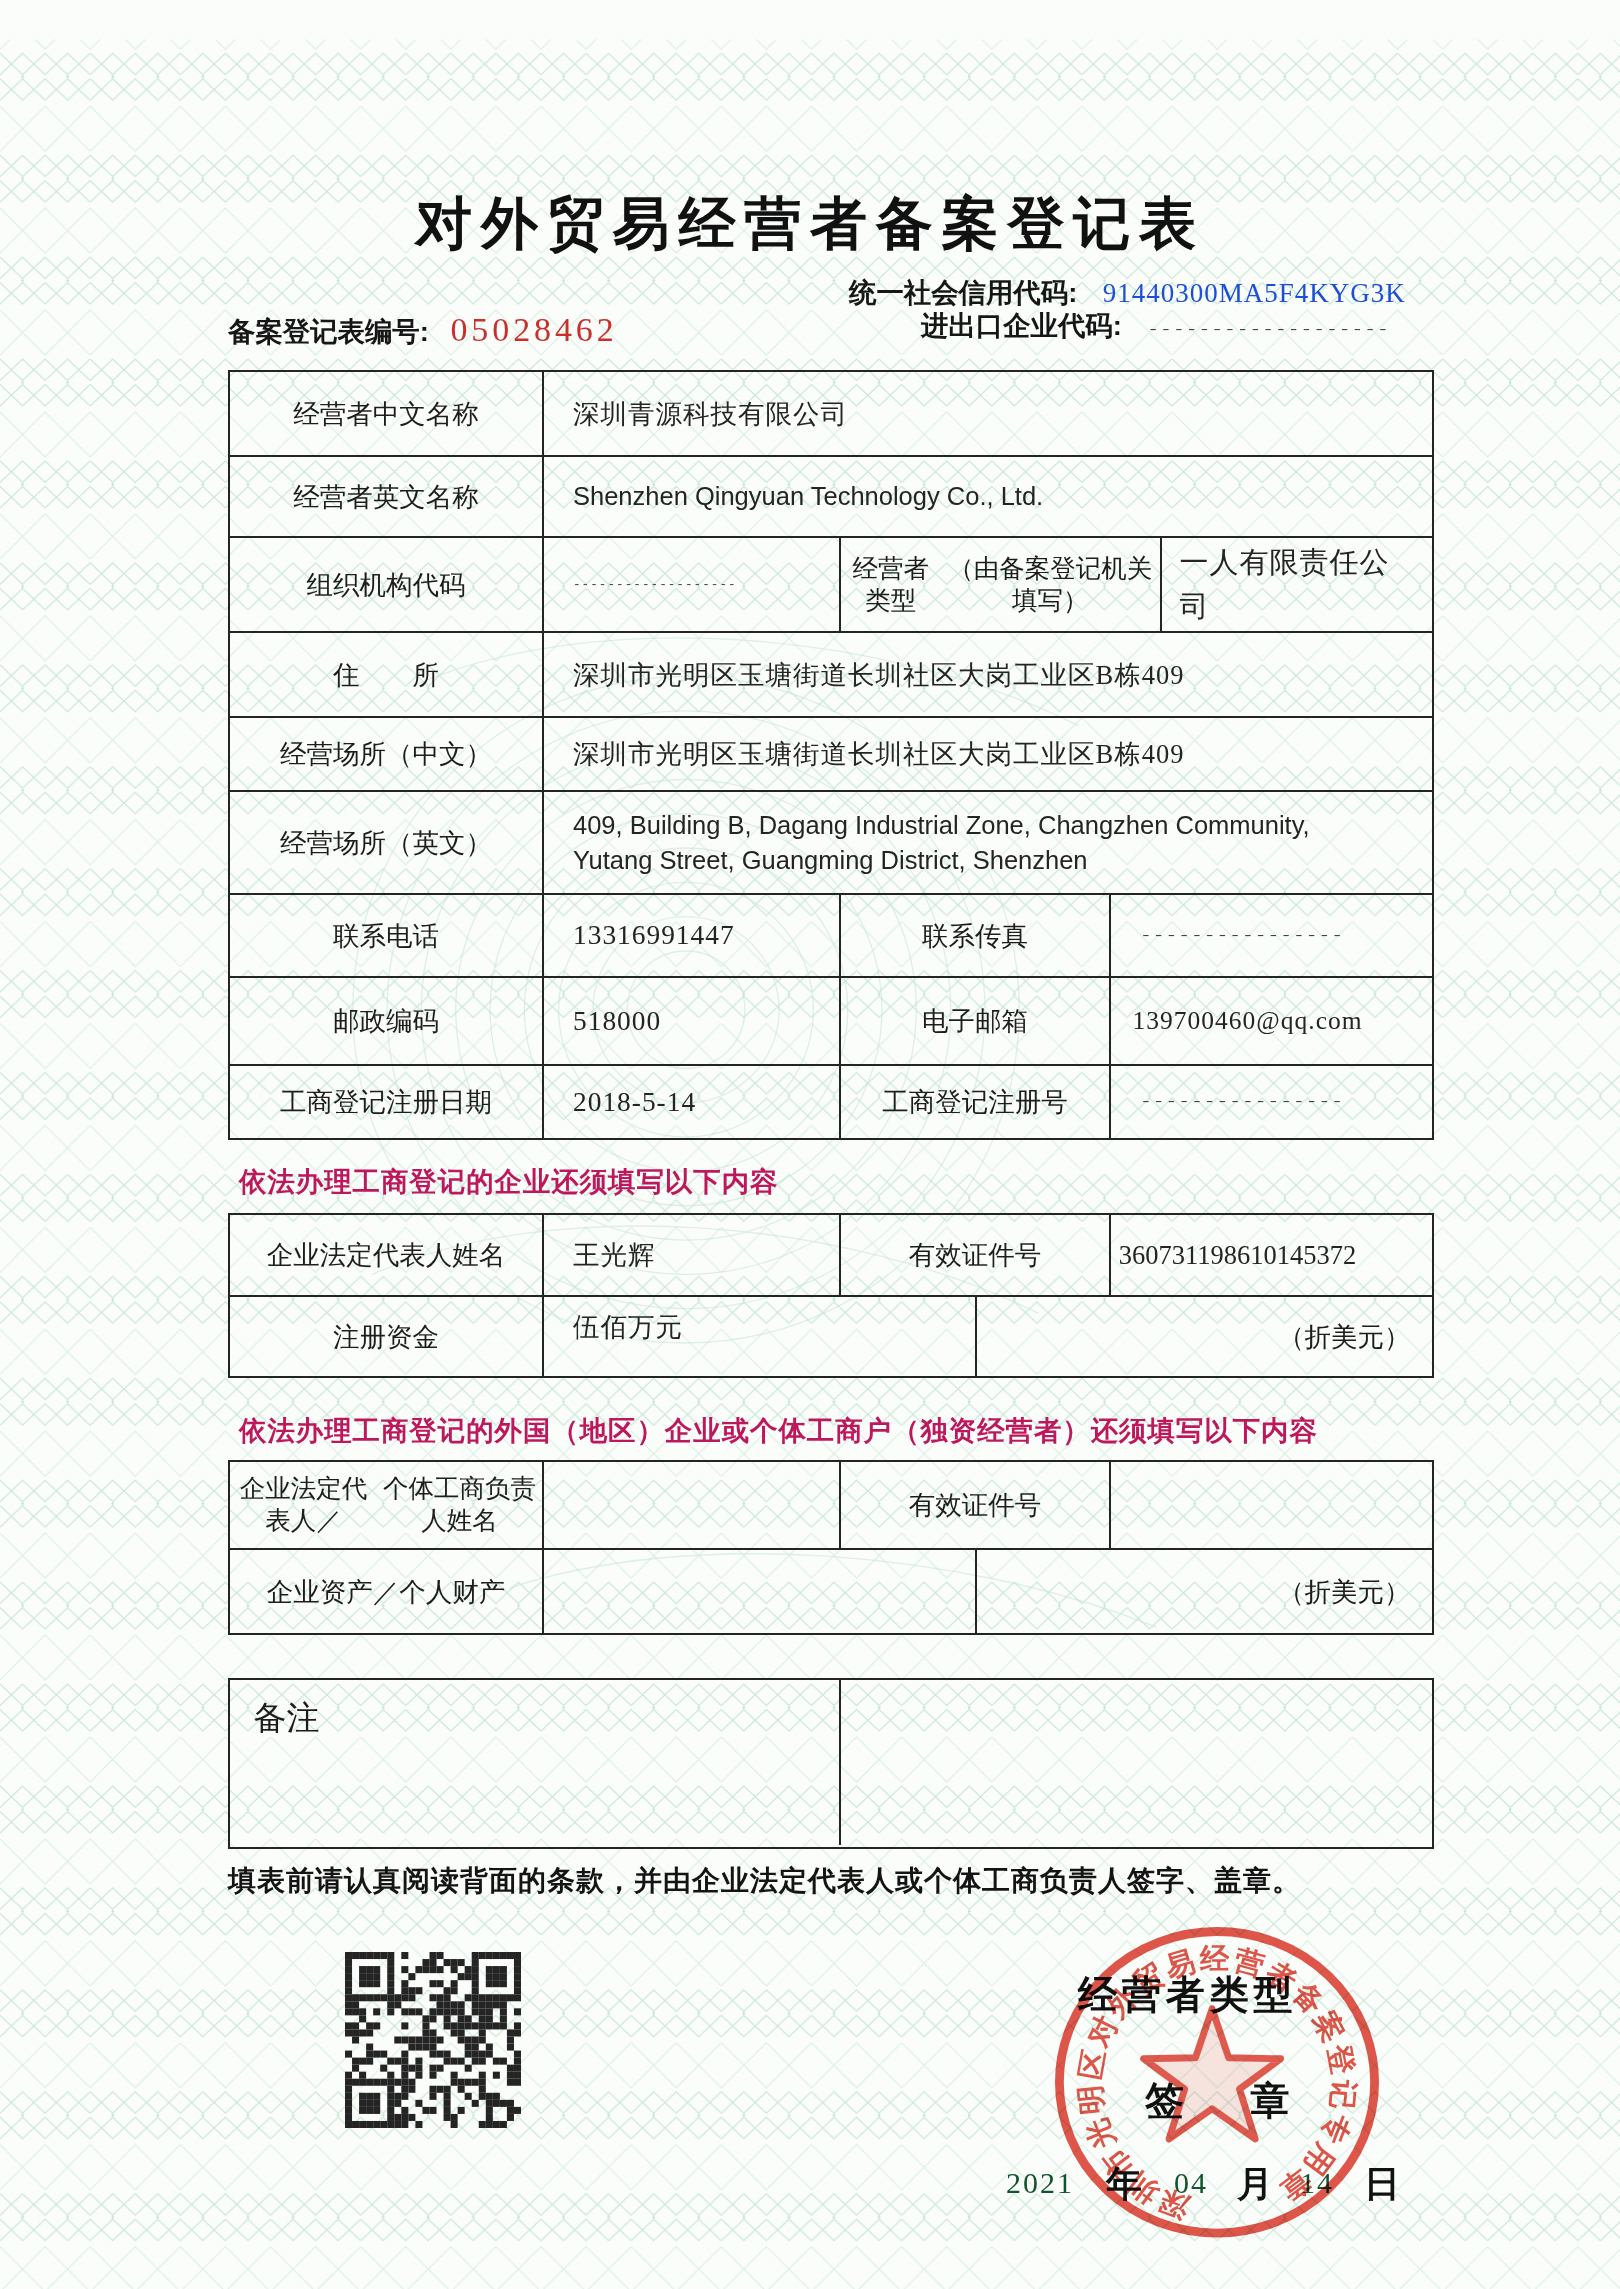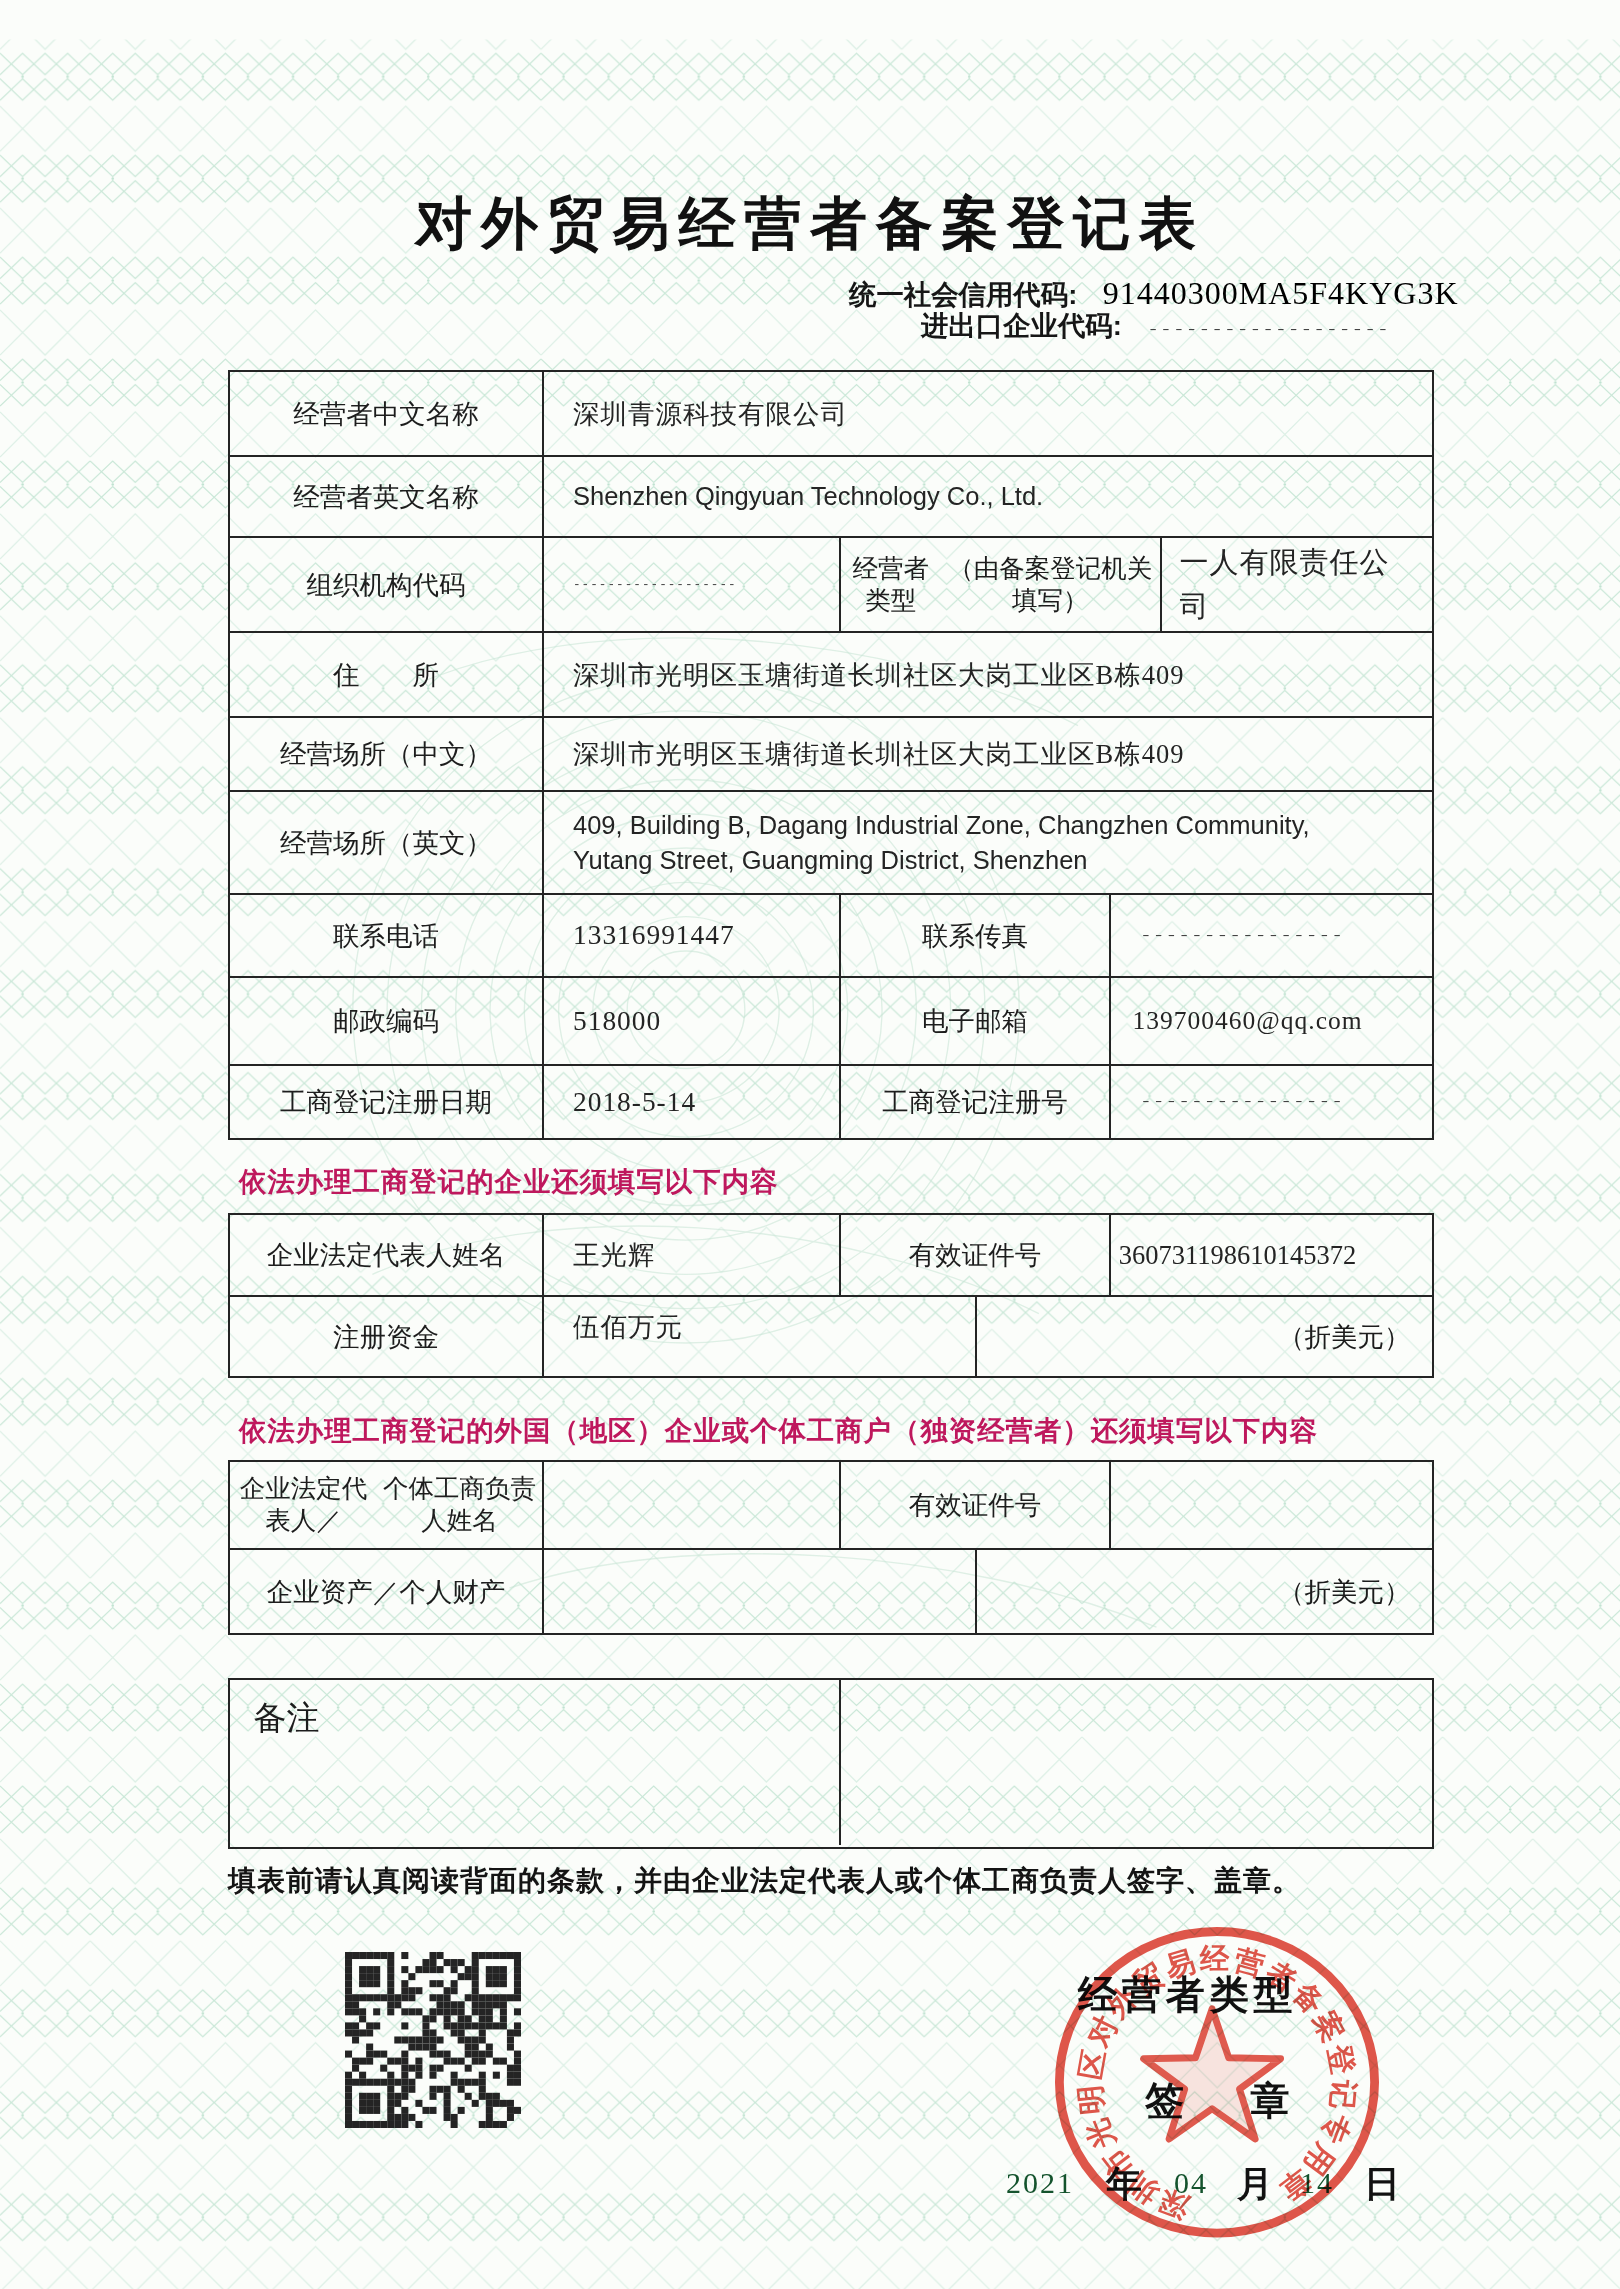--- a/index.html
+++ b/index.html
@@ -12,21 +12,21 @@
 
   .doc-title {
     position:absolute; left:0; top:186px; width:1620px; text-align:center;
     font-family:"Liberation Sans", sans-serif; font-weight:900;
     font-size:57px; letter-spacing:8.8px; color:#111;
   }
   .code-line { position:absolute; display:flex; align-items:baseline; }
   .code-label {
     font-family:"Liberation Sans", sans-serif; font-weight:700; font-size:27.4px; color:#161616;
   }
-  .code-value { font-size:32px; letter-spacing:1px; margin-left:25.5px; color:#000000; }
+  .code-value { font-size:27px; letter-spacing:1px; margin-left:25.5px; color:#1d4ed8; }
   .credit-line { left:849px; top:275px; }
   .ie-line { left:921px; top:308px; }
   .regno-line { left:228px; top:311px; }
   .regno-value { color:#c9302c; font-size:34px; letter-spacing:3.9px; margin-left:21.6px; }
 
   .dash-blank {
     font-family:"Liberation Mono", monospace; font-size:19.6px; letter-spacing:1px;
     color:#333; transform:scaleY(.65); transform-origin:center; white-space:nowrap;
   }
   .dash-tiny {
@@ -120,20 +120,24 @@
 
   <div class="doc-title">对外贸易经营者备案登记表</div>
 
   <div class="code-line credit-line">
     <span class="code-label">统一社会信用代码:</span>
     <span class="code-value">91440300MA5F4KYG3K</span>
   </div>
   <div class="code-line ie-line">
     <span class="code-label">进出口企业代码:</span>
     <span class="code-value dash-blank">-------------------</span>
+  </div>
+  <div class="code-line regno-line">
+    <span class="code-label">备案登记表编号:</span>
+    <span class="code-value regno-value">05028462</span>
   </div>
 
   <div class="tbl" style="top:370px;">
     <div class="trow first" style="height:83px;">
       <div class="tcell lblc nolb">经营者中文名称</div>
       <div class="tcell valc cn-val">深圳青源科技有限公司</div>
     </div>
     <div class="trow" style="height:81px;">
       <div class="tcell lblc nolb">经营者英文名称</div>
       <div class="tcell valc en-val">Shenzhen Qingyuan Technology Co., Ltd.</div>

